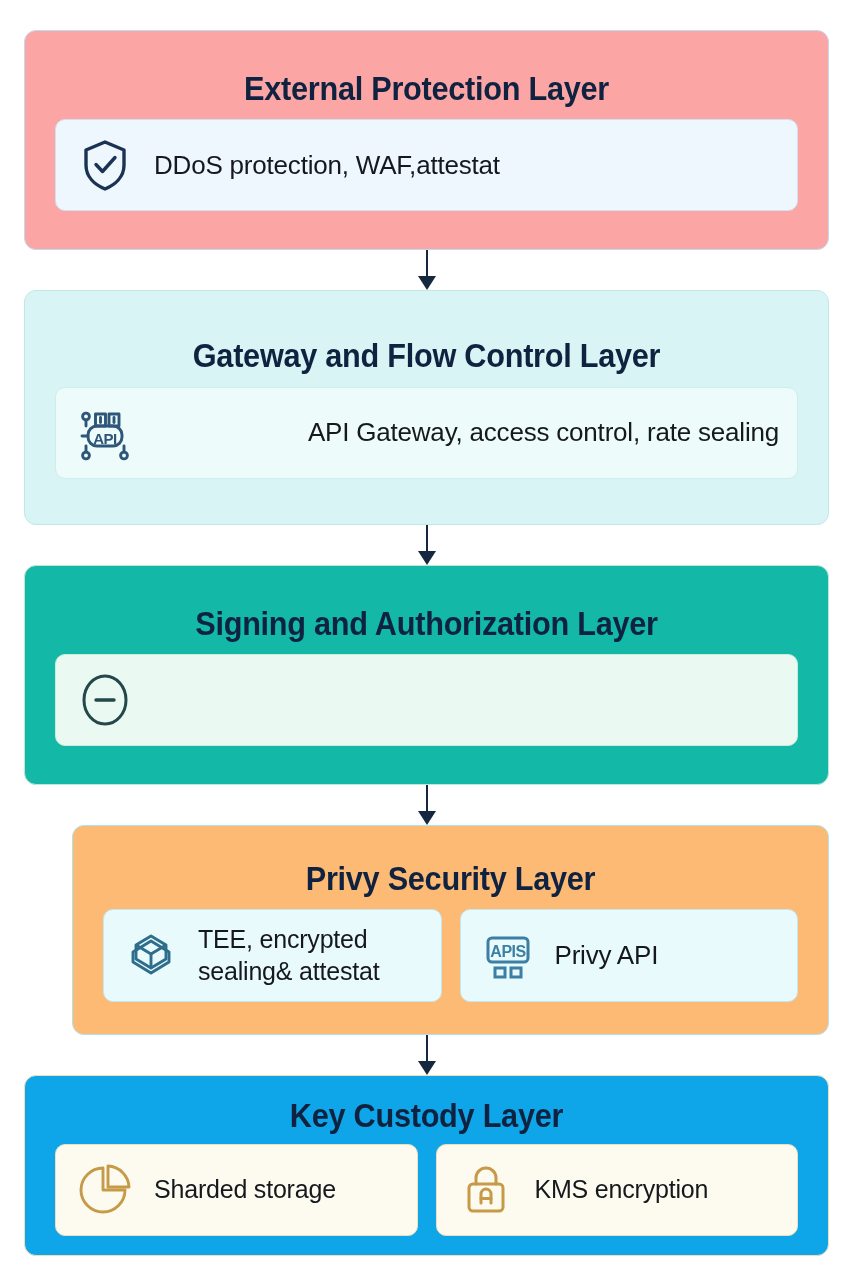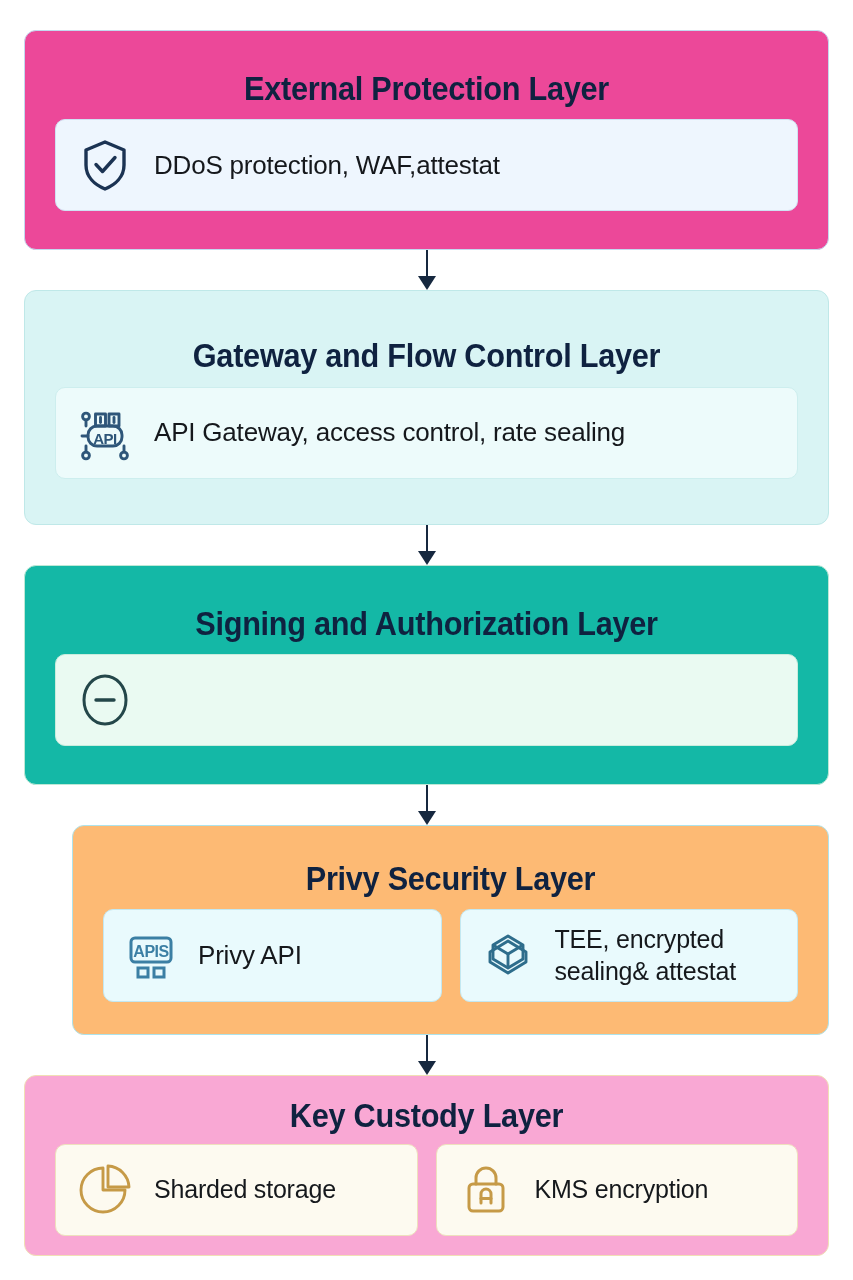--- a/index.html
+++ b/index.html
@@ -105,33 +105,33 @@
     top: 26px;
     margin-left: -9px;
     width: 0;
     height: 0;
     border-left: 9px solid transparent;
     border-right: 9px solid transparent;
     border-top: 14px solid #16283f;
   }
 
   
-  .layer-external { background: #ec4899; border-color: #c3d9ef; }
+  .layer-external { background: #fca5a5; border-color: #c3d9ef; }
   .layer-external .card { background: #eef6fe; border-color: #cfe2f3; }
 
   .layer-gateway { background: #d9f4f4; border-color: #bfe8e8; }
-  .layer-gateway .card { background: #edfbfb; border-color: #cdeeee; }
+  .layer-gateway .card { background: #edfbfb; border-color: #cdeeee; justify-content: space-between; }
 
   .layer-signing { background: #14b8a6; border-color: #bde8d6; }
   .layer-signing .card { background: #eafaf2; border-color: #c9ecdd; }
 
   .layer-privy { background: #fdba74; border-color: #ade3ec; margin-left: 48px; }
   .layer-privy .card { background: #e9fafd; border-color: #c3e8f1; }
 
-  .layer-custody { background: #f9a8d4; border-color: #f0e0b5; justify-content: center; }
+  .layer-custody { background: #0ea5e9; border-color: #f0e0b5; justify-content: center; }
   .layer-custody .card { background: #fdfaf0; border-color: #eee0bd; padding-left: 18px; }
 
   
   .h-external { height: 222px; }
   .h-gateway  { height: 237px; }
   .h-signing  { height: 222px; }
   .h-privy    { height: 212px; }
   .h-custody  { height: 182px; }
 
   .layer-custody .layer-title { margin-bottom: 10px; }
@@ -215,42 +215,42 @@
     <span class="line"></span>
     <span class="head"></span>
   </div>
 
   <section class="layer layer-privy h-privy">
     <h2 class="layer-title">Privy Security Layer</h2>
     <div class="cards">
       <div class="card">
         <span class="card-icon">
           <svg width="56" height="56" viewBox="0 0 56 56">
-            <g fill="none" stroke="#3b7fa4" stroke-width="3">
-              <rect x="8" y="10" width="40" height="24" rx="4"></rect>
-              <rect x="15" y="40" width="10" height="9"></rect>
-              <rect x="31" y="40" width="10" height="9"></rect>
-            </g>
-            <text x="28" y="29" text-anchor="middle" font-family="'Liberation Sans', sans-serif" font-size="16" font-weight="bold" fill="#3b7fa4" letter-spacing="-0.5">APIS</text>
-          </svg>
-        </span>
-        <span class="card-text">Privy API</span>
-      </div>
-      <div class="card">
-        <span class="card-icon">
-          <svg width="56" height="56" viewBox="0 0 56 56">
             <g fill="none" stroke="#2e6d8c" stroke-width="2.9" stroke-linejoin="round">
               <path d="M10 24 L28 13 L46 24 L46 34 L28 45 L10 34 Z"></path>
               <path d="M13 17 L28 8 L43 17 L43 31 L28 40 L13 31 Z"></path>
               <path d="M13 17 L28 26 L43 17"></path>
               <line x1="28" y1="26" x2="28" y2="40"></line>
             </g>
           </svg>
         </span>
         <span class="card-text small">TEE, encrypted sealing&amp; attestat</span>
+      </div>
+      <div class="card">
+        <span class="card-icon">
+          <svg width="56" height="56" viewBox="0 0 56 56">
+            <g fill="none" stroke="#3b7fa4" stroke-width="3">
+              <rect x="8" y="10" width="40" height="24" rx="4"></rect>
+              <rect x="15" y="40" width="10" height="9"></rect>
+              <rect x="31" y="40" width="10" height="9"></rect>
+            </g>
+            <text x="28" y="29" text-anchor="middle" font-family="'Liberation Sans', sans-serif" font-size="16" font-weight="bold" fill="#3b7fa4" letter-spacing="-0.5">APIS</text>
+          </svg>
+        </span>
+        <span class="card-text">Privy API</span>
       </div>
     </div>
   </section>
 
   <div class="connector">
     <span class="line"></span>
     <span class="head"></span>
   </div>
 
   <section class="layer layer-custody h-custody">

